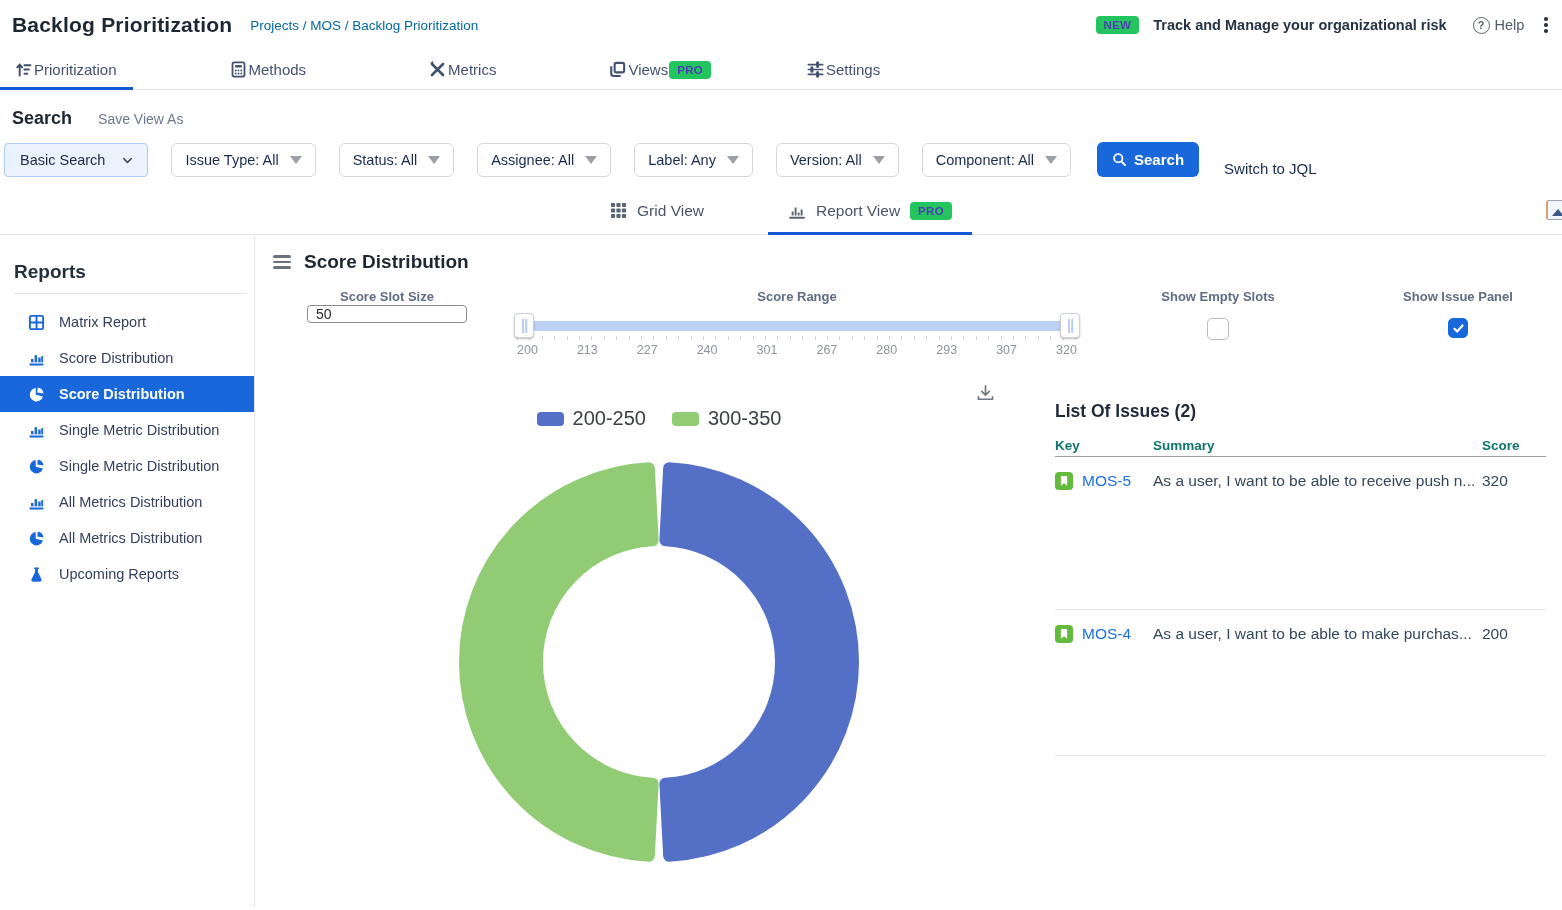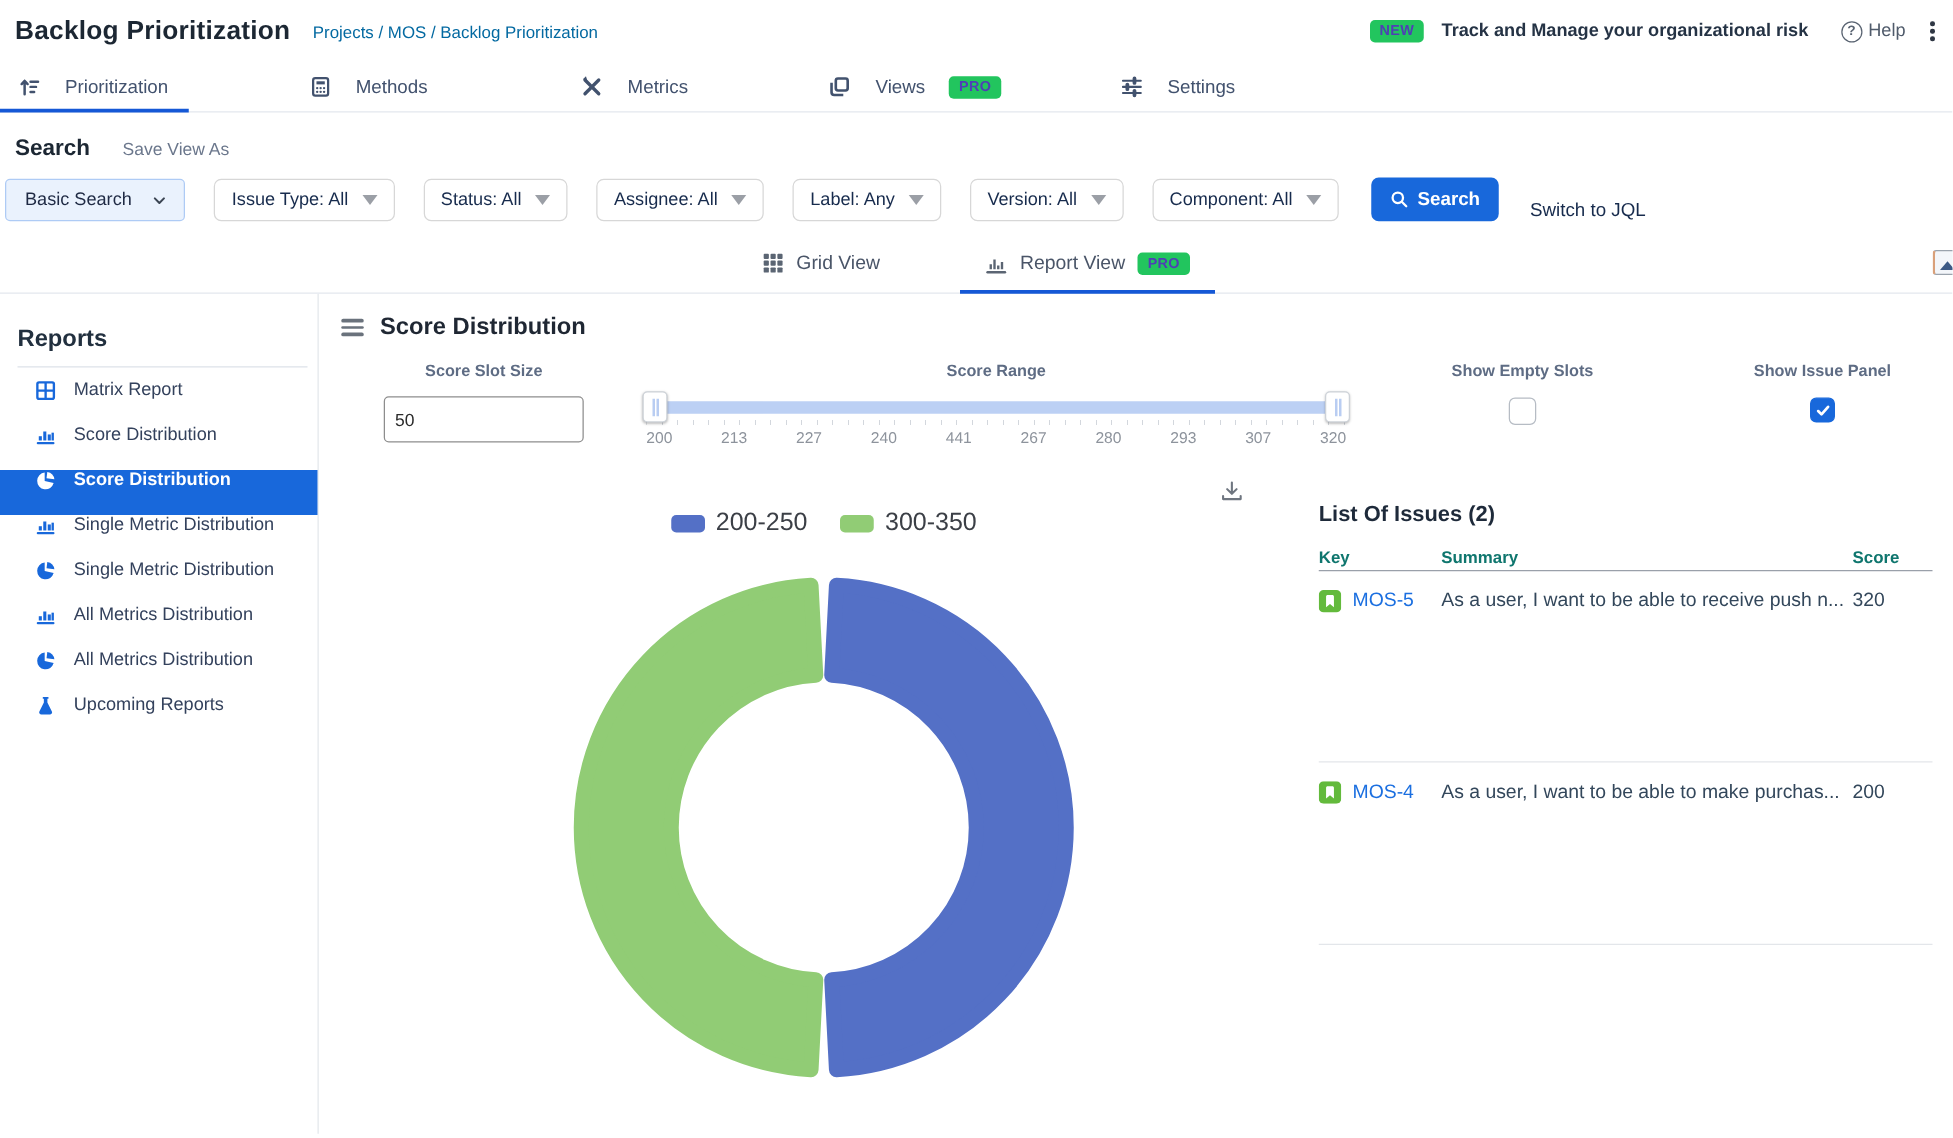--- a/index.html
+++ b/index.html
@@ -19,21 +19,21 @@
     padding:3px 8px; border-radius:4px; letter-spacing:.3px; }
   .promo-text { margin-left:14px; font-weight:bold; font-size:14.5px; color:#253345; }
   .help-wrap { margin-left:26px; display:flex; align-items:center; gap:5px; color:#505b6b; font-size:14.5px; cursor:pointer;}
   .help-circle { width:17px; height:17px; border:1.5px solid #5a6472; border-radius:50%;
     display:flex; align-items:center; justify-content:center; font-size:11px; font-weight:bold; color:#5a6472; }
   .kebab { margin-left:18px; margin-right:2px; display:flex; flex-direction:column; gap:2.6px; cursor:pointer; padding:2px; }
   .kebab i { width:3.6px; height:3.6px; border-radius:50%; background:#2f3744; }
 
   
   .nav-tabs { display:flex; align-items:stretch; height:40px; border-bottom:1px solid #e4e8ee; }
-  .nav-tab { display:flex; align-items:center; gap:19px; font-size:15px; color:#42526e;
+  .nav-tab { display:flex; align-items:center; gap:1px; font-size:15px; color:#42526e;
     position:relative; padding:0 16px; cursor:pointer; white-space:nowrap; }
   .nav-tab.t1 { margin-left:0; padding-left:14px; }
   .nav-tab.t2 { margin-left:80px; }
   .nav-tab.t3 { margin-left:90px; }
   .nav-tab.t4 { margin-left:80px; }
   .nav-tab.t5 { margin-left:63px; }
   .nav-tab.active::after { content:""; position:absolute; left:0; right:0; bottom:-1px; height:3px; background:#1558d6; }
   .nav-tab .ticon { color:#42526e; }
 
   
@@ -65,37 +65,37 @@
     border:1.5px solid #9aa3ad; border-left:2px solid #d9a07a; border-radius:3px; background:#f3f6fa;
     display:flex; align-items:flex-end; justify-content:center; overflow:hidden; cursor:pointer; }
   .export-image-btn i { width:0; height:0; border-left:6px solid transparent; border-right:6px solid transparent;
     border-bottom:7px solid #3d5a86; margin-bottom:3px; }
 
   
   .body-row { display:flex; height:672px; }
   .sidebar { width:255px; border-right:1px solid #e3e7ec; padding-top:18px; flex-shrink:0; }
   .sidebar-title { font-size:19px; font-weight:bold; color:#22303f; margin:8px 0 10px 14px; }
   .sidebar-divider { height:1px; background:#dde2e9; margin:0 8px 10px 14px; }
-  .side-item { height:36px; display:flex; align-items:flex-start; gap:14px; padding-left:28px;
+  .side-item { height:36px; display:flex; align-items:center; gap:14px; padding-left:28px;
     font-size:14.5px; color:#33415c; cursor:pointer; }
   .side-item .sicon { color:#1868db; display:flex; }
   .side-item.active { background:#1868db; color:#fff; font-weight:bold; }
   .side-item.active .sicon { color:#fff; }
 
   .main { flex:1; position:relative; padding-left:18px; min-width:0; }
   .report-header { display:flex; align-items:center; gap:13px; margin-top:16px; }
   .hamburger { display:flex; flex-direction:column; gap:3.2px; cursor:pointer; }
   .hamburger i { width:18px; height:2.6px; background:#6a727c; border-radius:2px; }
   .report-title { font-size:19px; font-weight:bold; color:#1f2733; }
 
   
   .controls { display:grid; grid-template-columns:228px 592px 250px 230px; margin-top:16px; }
   .ctrl { display:flex; flex-direction:column; align-items:center; }
   .ctrl-label { font-size:13px; font-weight:bold; color:#5e6c84; }
-  .slot-input { margin-top:13px; width:160px; height:37px; border:1px solid #8d8d8d; border-radius:4px;
+  .slot-input { margin-top:1px; width:160px; height:18px; border:1px solid #8d8d8d; border-radius:4px;
     font-family:inherit; font-size:14px; color:#2b2b2b; padding:0 8px; outline:none; }
 
   .slider { margin-top:17px; width:560px; position:relative; }
   .slider-track { height:10px; background:#bcd0f4; border-radius:2px; }
   .slider-handle { position:absolute; top:-8px; width:20px; height:25px; background:#fff;
     border:1px solid #cdd2d8; border-radius:4px; box-shadow:0 1px 2px rgba(0,0,0,.25); cursor:pointer; }
   .slider-handle::after { content:""; position:absolute; left:7px; top:5px; width:1.8px; height:14px;
     background:#b9cdf2; box-shadow:3.2px 0 0 #b9cdf2; }
   .slider-handle.left { left:-3px; }
   .slider-handle.right { right:-3px; }
@@ -403,21 +403,21 @@
         <div class="slider">
           <div class="slider-track"></div>
           <div class="slider-handle left"></div>
           <div class="slider-handle right"></div>
           <div class="slider-ticks"></div>
           <div class="slider-labels">
             <span>200</span>
             <span>213</span>
             <span>227</span>
             <span>240</span>
-            <span>441</span>
+            <span>301</span>
             <span>267</span>
             <span>280</span>
             <span>293</span>
             <span>307</span>
             <span>320</span>
           </div>
         </div>
       </div>
 
       <div class="ctrl">

